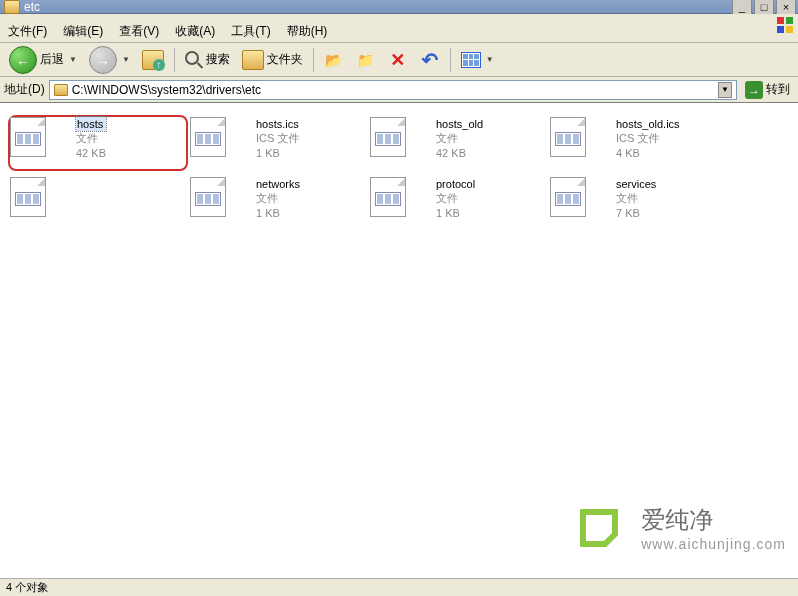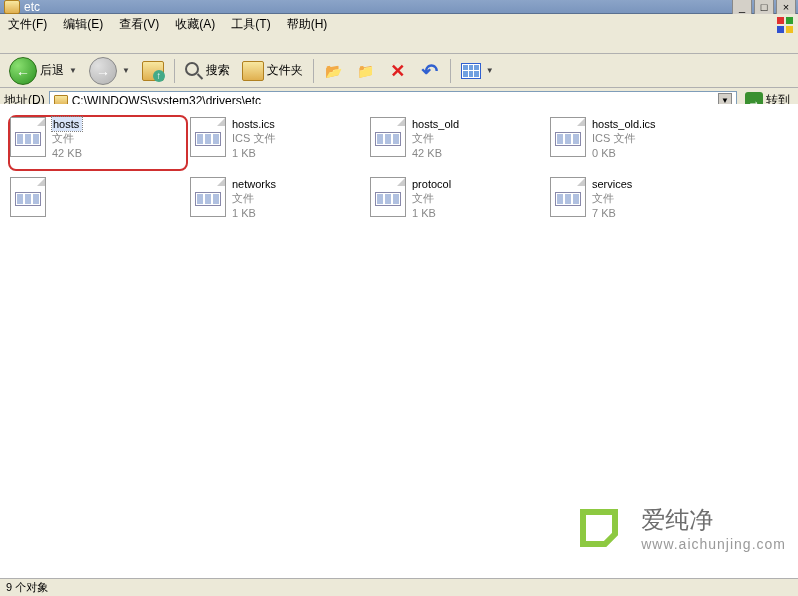--- a/index.html
+++ b/index.html
@@ -3,21 +3,21 @@
 <meta charset="utf-8">
 <style>
 * { box-sizing: border-box; margin: 0; padding: 0; font-family: "Tahoma", "SimSun", sans-serif; }
 body { background: #fff; width: 798px; height: 596px; overflow: hidden; position: relative; }
 
 .titlebar { height: 14px; background: linear-gradient(#8ba4c8, #7a95bd); display: flex; align-items: center; padding: 0 2px; color: #fff; font-size: 12px; border-bottom: 1px solid #5a7090; }
 .titlebar .folder-ico { width: 16px; height: 14px; background: linear-gradient(#f8e7a0, #e0b050); border: 1px solid #b08020; border-radius: 2px; margin: 0 4px 0 2px; }
 .titlebar .wincontrols { margin-left: auto; display: flex; }
 .titlebar .wincontrols button { width: 20px; height: 18px; margin-left: 2px; background: #d4d0c8; border: 1px solid #888; font-size: 11px; line-height: 14px; }
 
-.menubar { height: 40px; background: #ece9d8; display: flex; align-items: flex-start; border-bottom: 1px solid #b0b0b0; font-size: 12px; position: relative; }
+.menubar { height: 29px; background: #ece9d8; display: flex; align-items: flex-end; border-bottom: 1px solid #b0b0b0; font-size: 12px; position: relative; }
 .menubar .item { padding: 2px 8px; cursor: default; }
 .menubar .win-logo { position: absolute; right: 4px; top: 2px; width: 18px; height: 18px; }
 .win-logo svg { width: 18px; height: 18px; }
 
 .toolbar { height: 34px; background: #ece9d8; display: flex; align-items: center; border-bottom: 1px solid #b0b0b0; padding: 0 4px; font-size: 12px; gap: 2px; }
 .toolbar .tb-btn { display: flex; align-items: center; padding: 2px 4px; border: 1px solid transparent; border-radius: 3px; gap: 3px; }
 .toolbar .sep { width: 1px; height: 24px; background: #b0b0b0; margin: 0 3px; }
 .nav-circle { width: 28px; height: 28px; border-radius: 50%; display: flex; align-items: center; justify-content: center; }
 .nav-green { background: radial-gradient(circle at 30% 30%, #8ae070, #2a9020); border: 1px solid #2a7018; }
 .nav-gray { background: radial-gradient(circle at 30% 30%, #e0e0e0, #b0b0b0); border: 1px solid #888; }
@@ -42,21 +42,21 @@
 .go-arrow { width: 18px; height: 18px; background: #3a9030; border-radius: 3px; color: #fff; text-align: center; line-height: 18px; font-size: 12px; }
 
 .content { position: absolute; top: 104px; bottom: 18px; left: 0; right: 0; background: #fff; border-top: 1px solid #fff; overflow: auto; }
 .file-grid { display: grid; grid-template-columns: repeat(4, 180px); grid-auto-rows: 56px; gap: 4px 0; padding: 10px 8px; }
 .file-item { display: flex; align-items: flex-start; gap: 6px; font-size: 11px; color: #555; padding: 2px; }
 .file-item.highlighted { border: 2px solid #d03030; border-radius: 8px; padding: 0; }
 .file-icon { width: 36px; height: 40px; background: #fff; border: 1px solid #999; position: relative; flex-shrink: 0; }
 .file-icon::before { content: ""; position: absolute; top: 0; right: 0; width: 8px; height: 8px; background: linear-gradient(135deg, #fff 48%, #ccc 52%); }
 .file-icon .mini { position: absolute; left: 4px; top: 14px; right: 4px; height: 14px; background: #fff; border: 1px solid #88a; display: flex; }
 .file-icon .mini div { flex: 1; margin: 1px; background: #b0c0e0; }
-.file-info { line-height: 1.3; }
+.file-info { line-height: 1.3; margin-left: 24px; }
 .file-info .name { color: #000; }
 .file-item.highlighted .name { background: #d8e4f8; outline: 1px dotted #808080; padding: 0 1px; }
 .file-info .type, .file-info .size { color: #888; }
 
 .statusbar { position: absolute; bottom: 0; left: 0; right: 0; height: 18px; background: #ece9d8; border-top: 1px solid #b0b0b0; font-size: 11px; padding: 2px 6px; display: flex; align-items: center; }
 
 .watermark { position: absolute; right: 12px; bottom: 26px; display: flex; align-items: center; gap: 20px; opacity: 0.85; }
 .watermark .logo { width: 44px; height: 44px; }
 .watermark .txt { font-size: 24px; color: #555; font-family: "Microsoft YaHei", sans-serif; }
 .watermark .url { font-size: 14px; color: #888; letter-spacing: 1px; }
@@ -205,21 +205,21 @@
         <div class="file-icon">
           <div class="mini">
             <div></div>
             <div></div>
             <div></div>
           </div>
         </div>
         <div class="file-info">
           <div class="name">hosts_old.ics</div>
           <div class="type">ICS 文件</div>
-          <div class="size">0 KB</div>
+          <div class="size">4 KB</div>
         </div>
       </div>
       <div class="file-item">
         <div class="file-icon">
           <div class="mini">
             <div></div>
             <div></div>
             <div></div>
           </div>
         </div>
@@ -272,14 +272,14 @@
       <path d="M6 6 L38 6 L38 28 L28 38 L6 38 Z" fill="none" stroke="#7ac020" stroke-width="6" stroke-linejoin="miter"></path>
     </svg>
     <div>
       <div class="txt">爱纯净</div>
       <div class="url">www.aichunjing.com</div>
     </div>
   </div>
 </div>
 
 <div class="statusbar">
-  <span>9 个对象</span>
+  <span>4 个对象</span>
 </div>
 
 </body></html>

